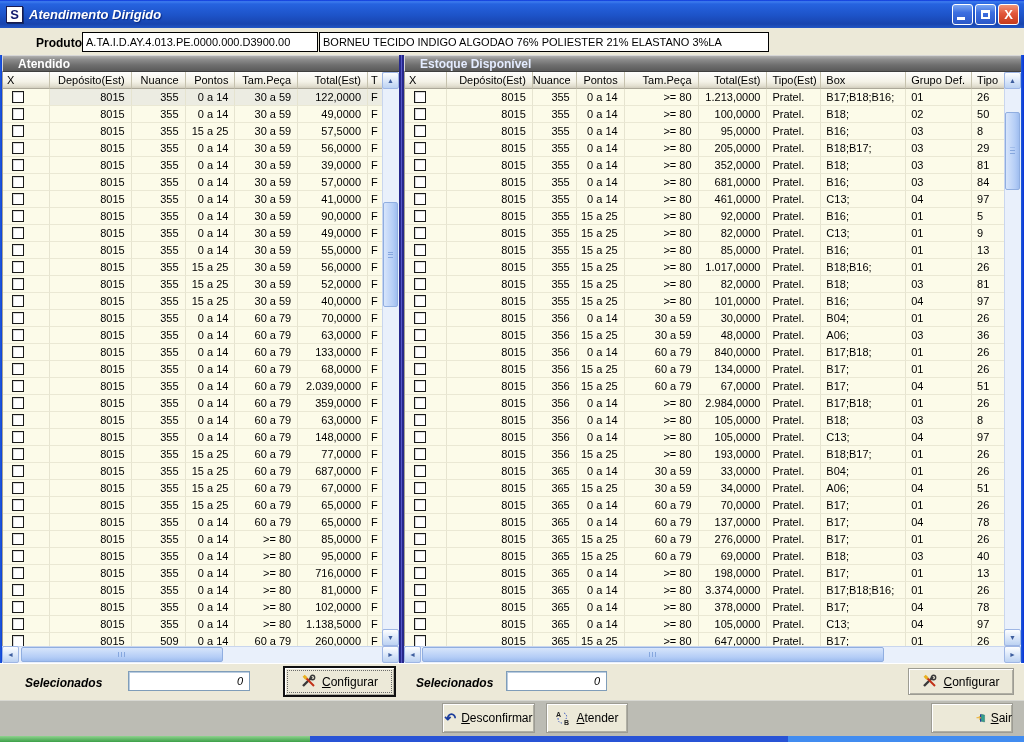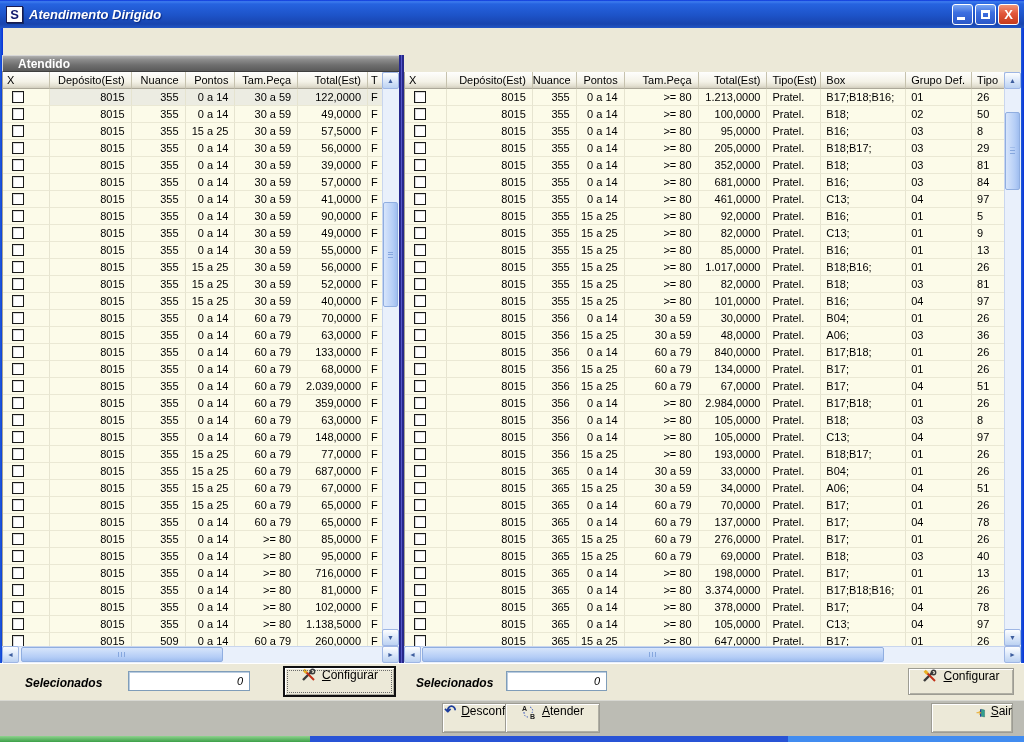--- a/index.html
+++ b/index.html
@@ -102,31 +102,31 @@
     box-shadow:inset 0 1px 0 #FFFFFF;font-style:italic; }
   .sel-label { position:absolute; top:13px; font-weight:bold; font-size:12px; }
   .sel-input { position:absolute; top:8px; height:20px; background:#fff; border:1px solid #7F9DB9;
     box-shadow:inset 1px 1px 0 #B9CCE0; text-align:right; padding:0 6px; line-height:18px; font-size:11px; }
   #lp-sel-label{left:25px;} #lp-sel-input{left:128px;width:122px;}
   #rp-sel-label{left:416px;} #rp-sel-input{left:506px;width:101px;}
 
   
   .btn { position:absolute; background:#ECE9D8; border:1px solid #9D9C93;
     box-shadow:inset 1px 1px 0 #FFFFFF, inset -1px -1px 0 #B0AFA4;
-    display:flex; justify-content:center; gap:5px; font-size:12px; }
+    display:flex; align-items:center; justify-content:center; gap:5px; font-size:12px; }
   .btn .lbl { display:inline-block; }
   .btn .lbl::first-letter { text-decoration:underline; }
   #lp-configurar { left:283px; top:666px; width:113px; height:31px; border:2px solid #101010; }
   #lp-configurar::after { content:""; position:absolute; left:2px; top:2px; right:2px; bottom:2px; border:1px dotted #6A6A6A; }
   #rp-configurar { left:908px; top:668px; width:106px; height:27px; }
 
   #footer-bar { position:absolute; left:0; top:700px; width:1024px; height:36px; background:#BCBCB4;
     box-shadow:inset 0 1px 0 #D8D8D2; }
   #btn-desconfirmar { left:442px; top:703px; width:93px; height:30px; }
-  #btn-atender { left:505px; top:703px; width:95px; height:30px; }
+  #btn-atender { left:546px; top:703px; width:82px; height:30px; }
   #btn-sair { left:931px; top:703px; width:82px; height:30px;padding-left:44px; }
   .undo-glyph { color:#1B3C9C; font-weight:bold; font-size:14px; line-height:12px; }
 
   
   #taskbar { position:absolute; left:0; top:736px; width:1024px; height:6px; background:#2853D6; }
   #taskbar .tb-green { position:absolute; left:0; top:0; width:310px; height:6px;
     background:linear-gradient(180deg,#8FD38F,#3CA048); }
   #taskbar .tb-blue2 { position:absolute; left:788px; top:0; width:236px; height:6px; background:#418CF0; }
 
   
@@ -150,22 +150,28 @@
           <span class="glyph-rest"></span>
         </div>
       <div class="tbtn close">
           <span class="glyph-x">X</span>
         </div>
     </div>
   </div>
   <div class="frame" id="frame-left"></div>
   <div class="frame" id="frame-right"></div>
 
+  <div id="produto-row">
+    <div id="produto-label">Produto</div>
+    <div id="produto-code" class="flatfield">A.TA.I.D.AY.4.013.PE.0000.000.D3900.00</div>
+    <div id="produto-desc" class="flatfield">BORNEU TECIDO INDIGO ALGODAO 76% POLIESTER 21% ELASTANO 3%LA</div>
+  </div>
 
   <div id="lp-title" class="panel-title">Atendido</div>
+  <div id="rp-title" class="panel-title">Estoque Disponível</div>
   <div id="panel-divider"></div>
 
   <div id="lp-grid" class="grid">
     <div class="ghead">
         <div class="hcell c0">X</div>
         <div class="hcell c1">Depósito(Est)</div>
         <div class="hcell c2">Nuance</div>
         <div class="hcell c3">Pontos</div>
         <div class="hcell c4">Tam.Peça</div>
         <div class="hcell c5">Total(Est)</div>

